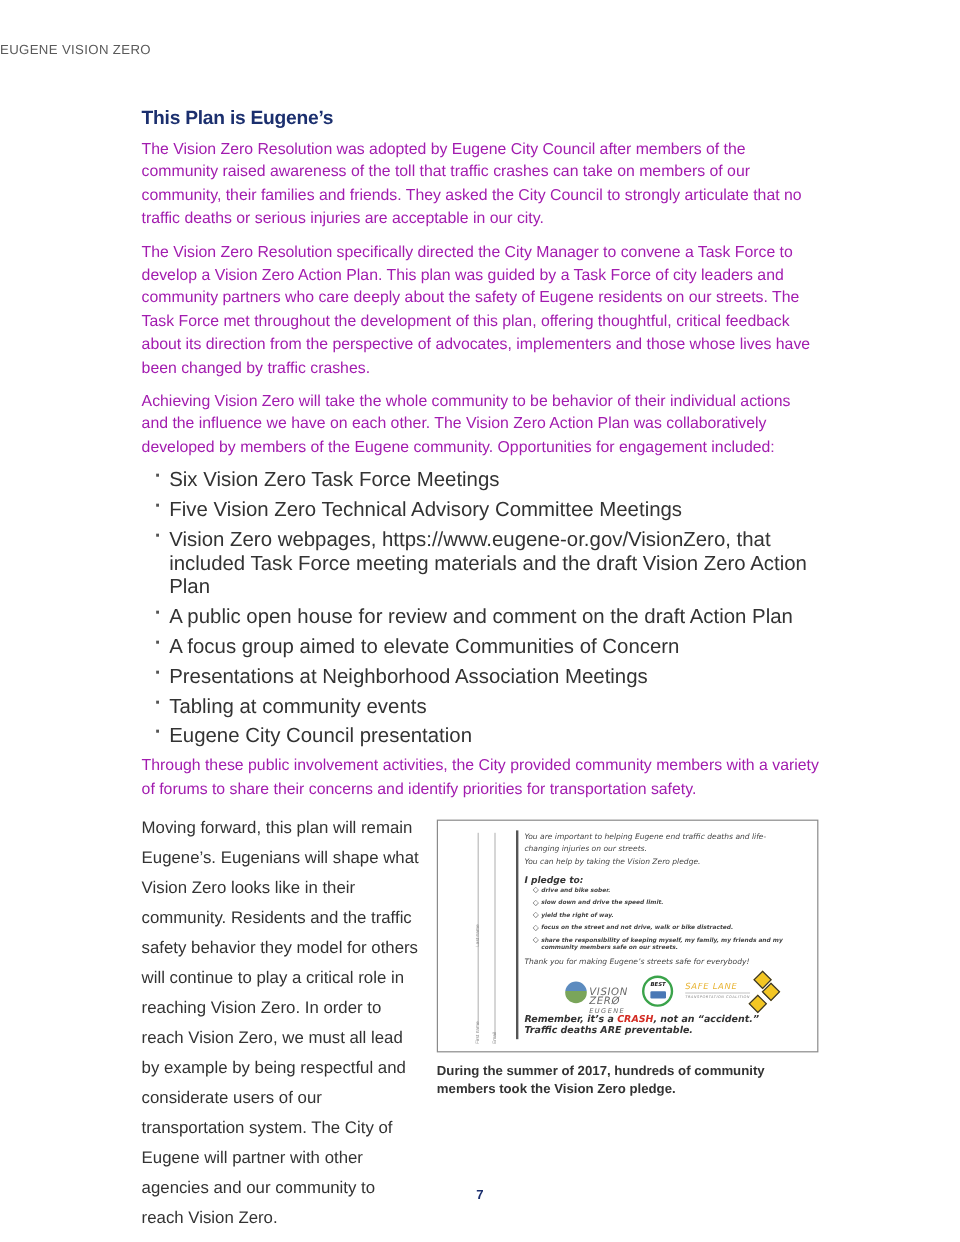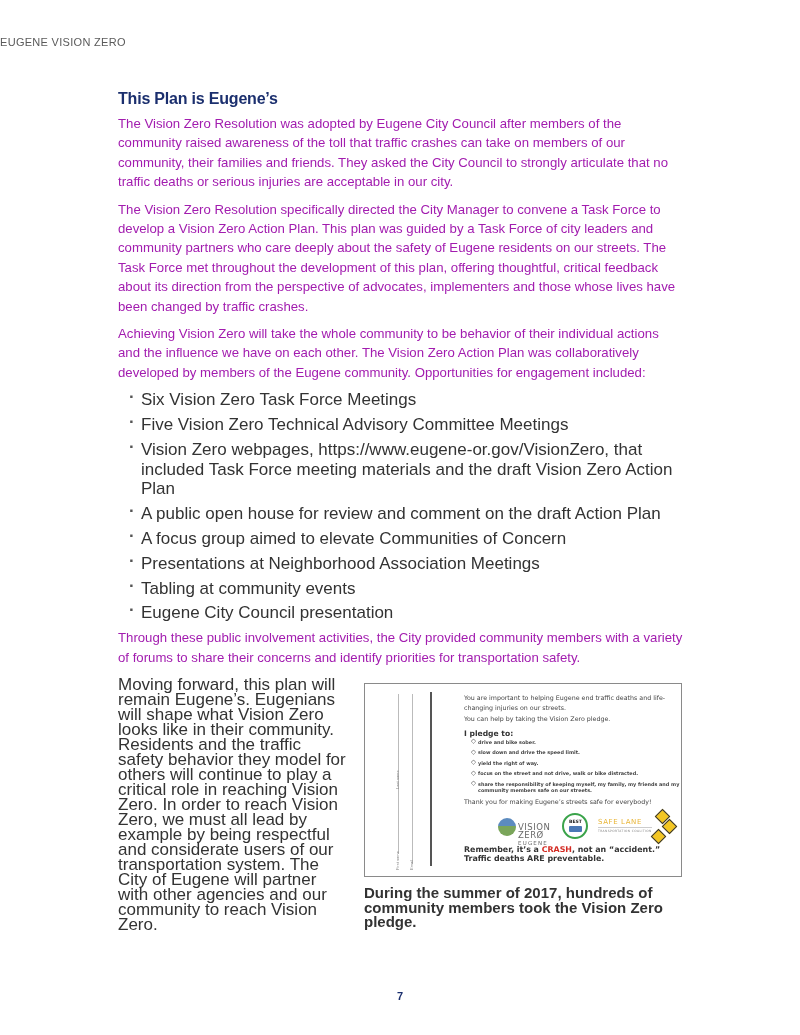--- a/index.html
+++ b/index.html
@@ -7,29 +7,29 @@
          font-family: "Liberation Sans", "DejaVu Sans", sans-serif; color: #333333; }
   .running-head { position: absolute; top: 36px; left: 0; width: 800px; text-align: left;
                   font-size: 11px; letter-spacing: 0.3px; color: #5a5a5a; }
   .content { position: absolute; left: 118px; top: 90px; width: 566px; }
   h1 { margin: 0 0 6px 0; font-size: 16px; font-weight: bold; color: #1b2f6e; letter-spacing: -0.2px; }
   p { margin: 0 0 8px 0; font-size: 13.2px; line-height: 19.4px; color: #a21caf; }
   ul { list-style: none; margin: 2px 0 4px 0; padding: 0 0 0 12px; }
   li { position: relative; padding-left: 11px; font-size: 17px; line-height: 19.4px; margin-bottom: 5.5px; }
   li::before { content: "·"; position: absolute; left: -1px; top: -3px; font-weight: bold; color: #555; }
   .two-col { position: absolute; top: 677px; left: 118px; width: 566px; }
-  .left-col { position: absolute; left: 0; top: 0; width: 232px; font-size: 17px; line-height: 15px; }
+  .left-col { position: absolute; left: 0; top: 0; width: 232px; font-size: 14px; line-height: 25px; }
   .figure { position: absolute; left: 246px; top: 6px; width: 318px; }
   .card { position: relative; width: 316px; height: 192px; border: 1px solid #8a8a8a; background: #fff; }
-  .caption { margin-top: 9px; font-size: 15px; line-height: 14.5px; font-weight: bold; color: #333; }
+  .caption { margin-top: 9px; font-size: 11px; line-height: 14.5px; font-weight: bold; color: #333; }
   .lines { position: absolute; left: 33px; top: 10px; height: 170px; }
   .vline { position: absolute; top: 0; width: 1px; background: #bbbbbb; }
   .vlabel { position: absolute; font-size: 4px; color: #888; transform: rotate(-90deg); transform-origin: left top; white-space: nowrap; }
   .bracket { position: absolute; left: 65px; top: 8px; width: 2px; height: 174px; background: #555; }
-  .card-text { position: absolute; left: 99px; top: 9px; width: 222px; font-family: "DejaVu Sans", sans-serif; }
+  .card-text { position: absolute; left: 72px; top: 9px; width: 222px; font-family: "DejaVu Sans", sans-serif; font-style: italic; }
   .ct-intro { font-size: 6.3px; line-height: 9.5px; color: #444; margin: 0; }
   .ct-intro.gap { margin-top: 2px; }
   .ct-pledge-title { font-size: 7.6px; font-weight: bold; color: #333; margin: 5px 0 1px 0; }
   .ct-item { font-size: 4.9px; font-weight: bold; color: #444; line-height: 6.5px; margin: 0 0 4px 7px; position: relative; padding-left: 7px; }
   .ct-item .diamond { position: absolute; left: 0; top: -0.5px; font-size: 6.5px; font-weight: normal; }
   .ct-thanks { font-size: 6.3px; color: #444; margin-top: 2px; }
   .logos { position: relative; height: 34px; margin-top: 6px; }
   .logo-vz { position: absolute; left: 34px; top: 2px; }
   .vz-circle { position: absolute; left: 0; top: 5px; width: 18px; height: 18px; border-radius: 50%;
                background: linear-gradient(#5c8bbf 0 45%, #7aa55a 45% 100%); }

